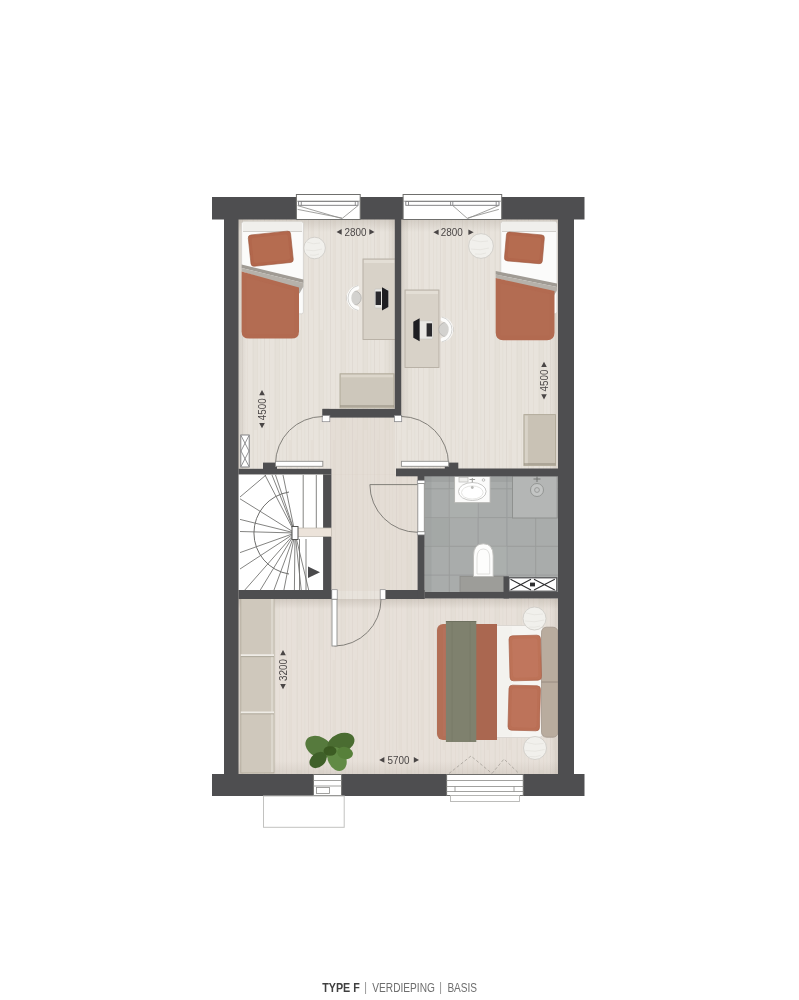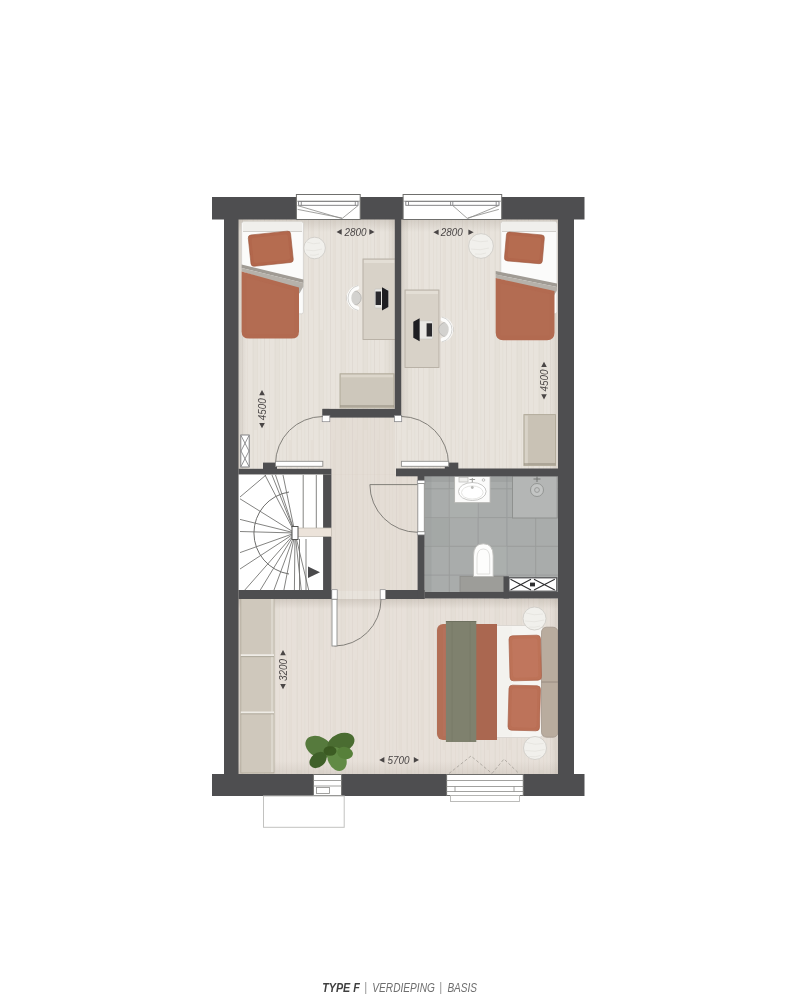--- a/index.html
+++ b/index.html
@@ -1,17 +1,17 @@
 <!DOCTYPE html>
 <html><head>
 <meta charset="utf-8">
 <style>
   html,body{margin:0;padding:0;background:#ffffff;}
   .page{position:relative;width:673px;height:1000px;background:#bef264;overflow:hidden;
-        font-family:"Liberation Sans", sans-serif;font-style:italic;}
+        font-family:"Liberation Sans", sans-serif;}
   svg{display:block;}
 </style>
 </head>
 <body>
 <div class="page">
 <svg width="799" height="1000" viewBox="0 0 799 1000">
 <defs>
   <pattern id="wood" width="22" height="220" patternUnits="userSpaceOnUse">
     <rect width="22" height="220" fill="#e8e3dc"></rect>
     <rect x="0" width="1" height="220" fill="#d8d2ca" opacity="0.5"></rect>

